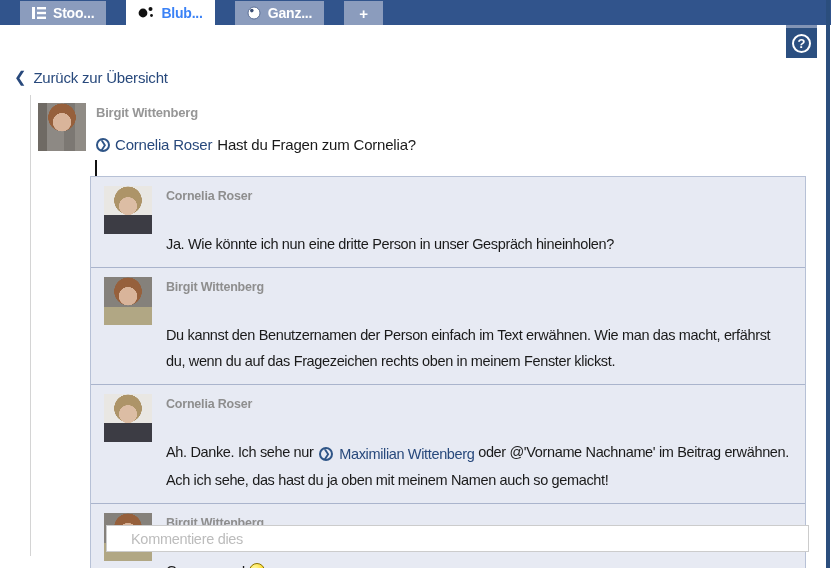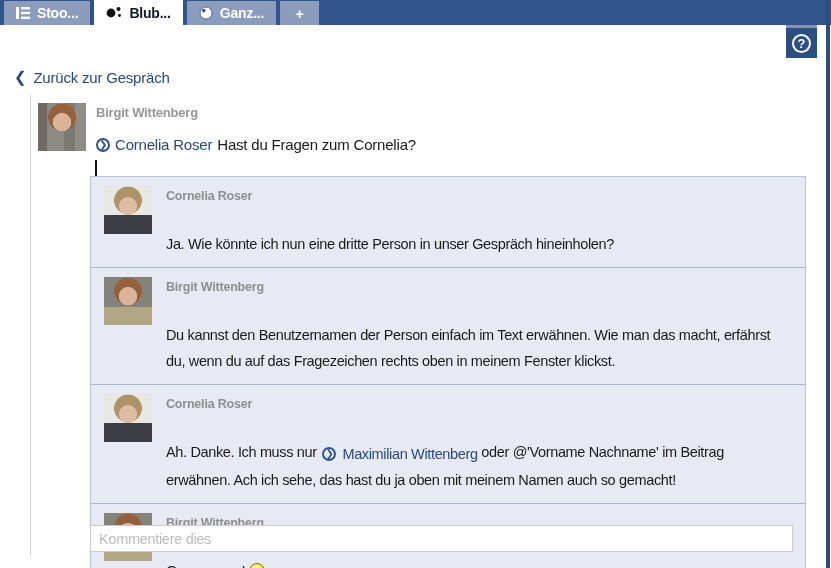--- a/index.html
+++ b/index.html
@@ -14,33 +14,33 @@
 
   
   .tabbar {
     position:absolute; left:0; top:0;
     width:831px; height:25px;
     background:#31548c;
     display:flex; align-items:flex-end;
   }
   .tab {
     height:24px;
-    margin-left:4px;
+    margin-left:20px;
     display:flex; align-items:center;
     padding:0 12px;
     background:#8b9cbd;
     color:#ffffff;
     font-weight:bold; font-size:14px;
     letter-spacing:-0.2px;
     cursor:pointer;
     white-space:nowrap;
   }
   .tab.active {
     background:#ffffff;
-    color:#0f172a;
+    color:#3b82f6;
     height:25px;
   }
   .tab .ticon { display:inline-flex; margin-right:7px; }
   .tab-plus { padding:0 15px; font-size:15px; }
 
   
   .help-btn {
     position:absolute; right:14px; top:25px;
     width:31px; height:33px;
     background:#2b4f80;
@@ -172,25 +172,25 @@
   .smiley .eye.l { left:4px; } .smiley .eye.r { right:4px; }
   .smiley .mouth {
     position:absolute; left:3px; top:4px;
     width:8px; height:7px;
     border:1.5px solid rgba(0,0,0,0); border-bottom:1.5px solid #222;
     border-radius:50%;
   }
 
   
   .comment-input {
-    position:absolute; left:90px; top:525px;
+    position:absolute; left:106px; top:525px;
     width:703px; height:27px;
     border:1px solid #cccccc; background:#ffffff;
     font-family:"Liberation Sans","DejaVu Sans",sans-serif;
-    font-size:14.5px; color:#333; padding:0 8px;
+    font-size:14.5px; color:#333; padding:0 24px;
     letter-spacing:-0.3px;
   }
   .comment-input::placeholder { color:#bcbcbc; opacity:1; }
 
   svg { display:block; }
 </style>
 </head>
 <body>
 
 <div class="tabbar">
@@ -231,21 +231,21 @@
 </div>
 
 <div class="help-btn">
   <span class="help-circle">?</span>
 </div>
 
 <div class="win-border-right"></div>
 
 <a class="back-link">
   <span class="back-chevron">❮</span>
-  <span>Zurück zur Gespräch</span>
+  <span>Zurück zur Übersicht</span>
 </a>
 
 <div class="thread-rail"></div>
 
 <div class="avatar avatar-birgit post-avatar"></div>
 <div class="post-name">Birgit Wittenberg</div>
 <div class="post-line">
   <a class="mention-link">
     <span class="mention-circle">❯</span>
     <span>Cornelia Roser</span>
@@ -269,21 +269,21 @@
     <div class="comment-body">
       <div class="comment-author">Birgit Wittenberg</div>
       <div class="comment-text">Du kannst den Benutzernamen der Person einfach im Text erwähnen. Wie man das macht, erfährst du, wenn du auf das Fragezeichen rechts oben in meinem Fenster klickst.</div>
     </div>
   </div>
 
   <div class="comment comment-r3">
     <div class="avatar avatar-cornelia"></div>
     <div class="comment-body">
       <div class="comment-author">Cornelia Roser</div>
-      <div class="comment-text"><span>Ah. Danke. Ich muss nur </span><a class="mention-link">
+      <div class="comment-text"><span>Ah. Danke. Ich sehe nur </span><a class="mention-link">
             <span class="mention-circle">❯</span>
             <span>Maximilian Wittenberg</span>
           </a><span> oder @'Vorname Nachname' im Beitrag erwähnen. Ach ich sehe, das hast du ja oben mit meinem Namen auch so gemacht!</span></div>
     </div>
   </div>
 
   <div class="comment comment-r4">
     <div class="avatar avatar-birgit2"></div>
     <div class="comment-body">
       <div class="comment-author">Birgit Wittenberg</div>

